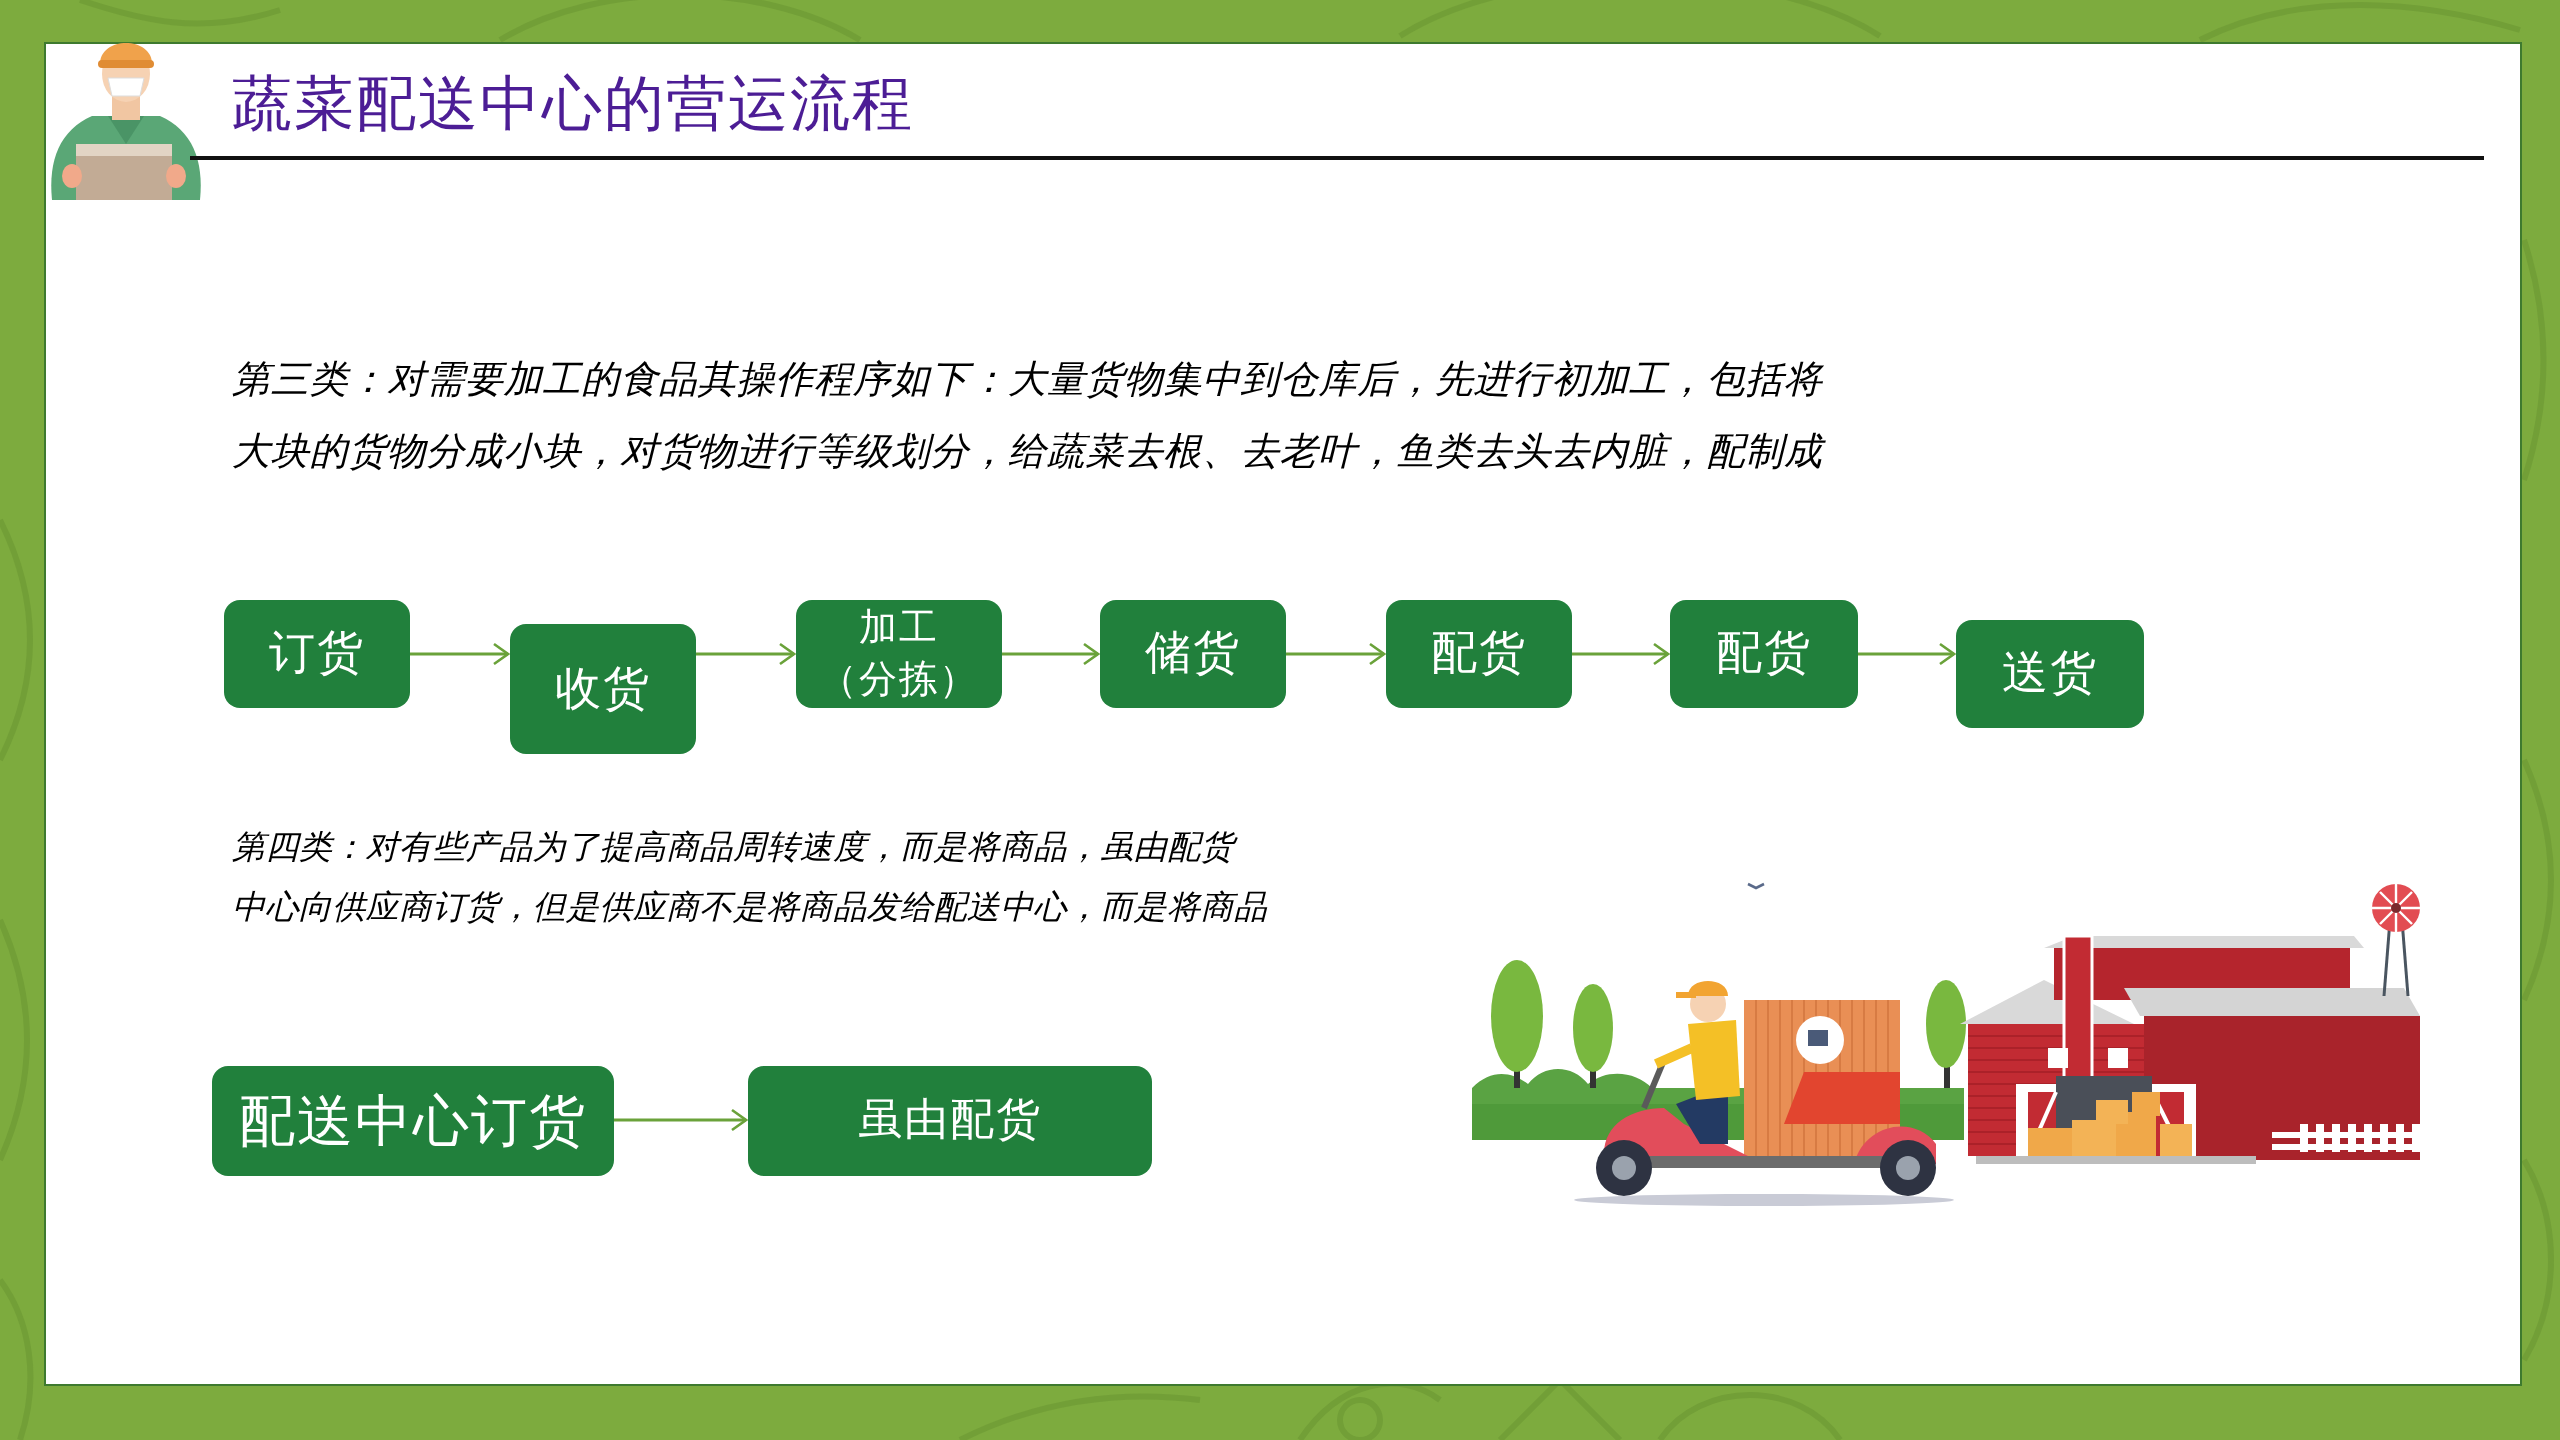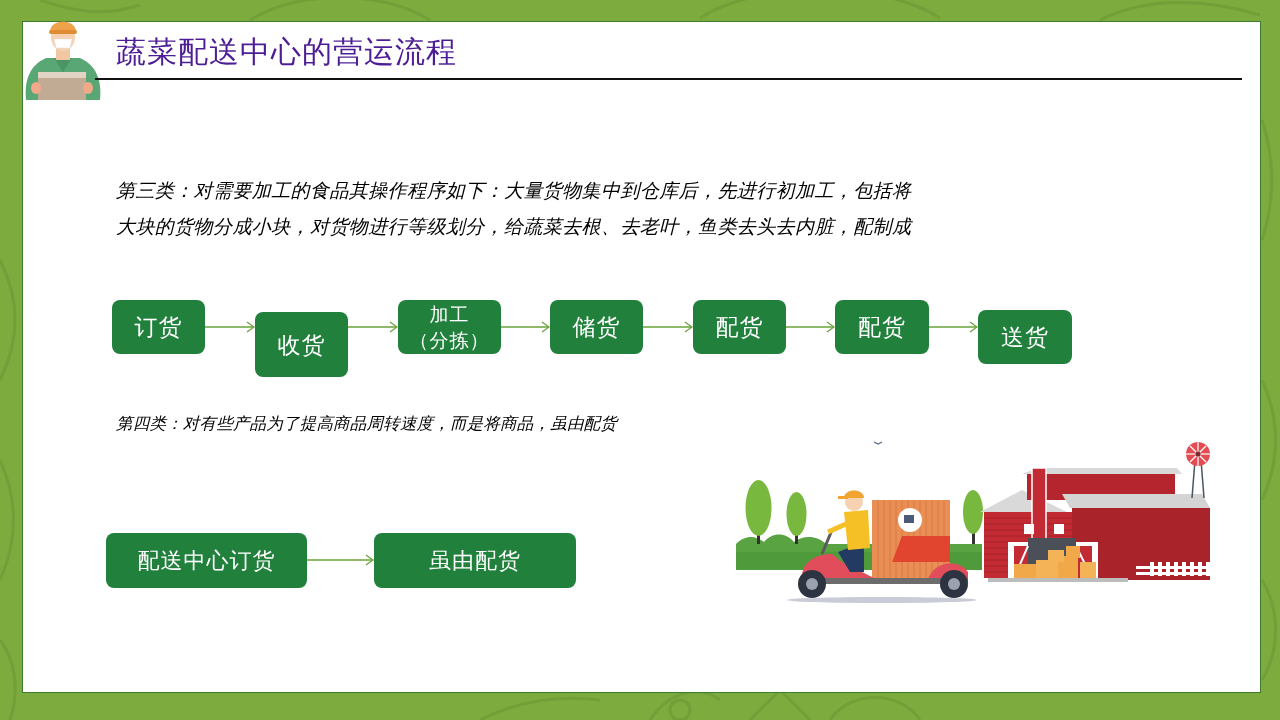--- a/index.html
+++ b/index.html
@@ -152,23 +152,24 @@
       <polyline points="41,1 48,6 41,11" fill="none" stroke="#6aa23a" stroke-width="1.3"></polyline>
     </svg>
 </div>
 
 <div class="flow-box" style="left:978px;top:300px;width:94px;height:54px;margin-top:10px;">
   <span>送货</span>
 </div>
 
 <div class="para para2">
   <div>第四类：对有些产品为了提高商品周转速度，而是将商品，虽由配货</div>
-</div>
-
-<div class="flow-box" style="left:106px;top:533px;width:201px;height:55px;font-size:22px;">
+  <div>中心向供应商订货，但是供应商不是将商品发给配送中心，而是将商品</div>
+</div>
+
+<div class="flow-box" style="left:106px;top:533px;width:201px;height:55px;font-size:28px;">
   <span>配送中心订货</span>
 </div>
 <div class="arrow" style="left:307px;top:554px;width:67px;">
   <svg width="67" height="12">
       <line x1="0" y1="6" x2="66" y2="6" stroke="#6aa23a" stroke-width="1.5"></line>
       <polyline points="59,1 66,6 59,11" fill="none" stroke="#6aa23a" stroke-width="1.3"></polyline>
     </svg>
 </div>
 <div class="flow-box" style="left:374px;top:533px;width:202px;height:55px;font-size:22px;">
   <span>虽由配货</span>

